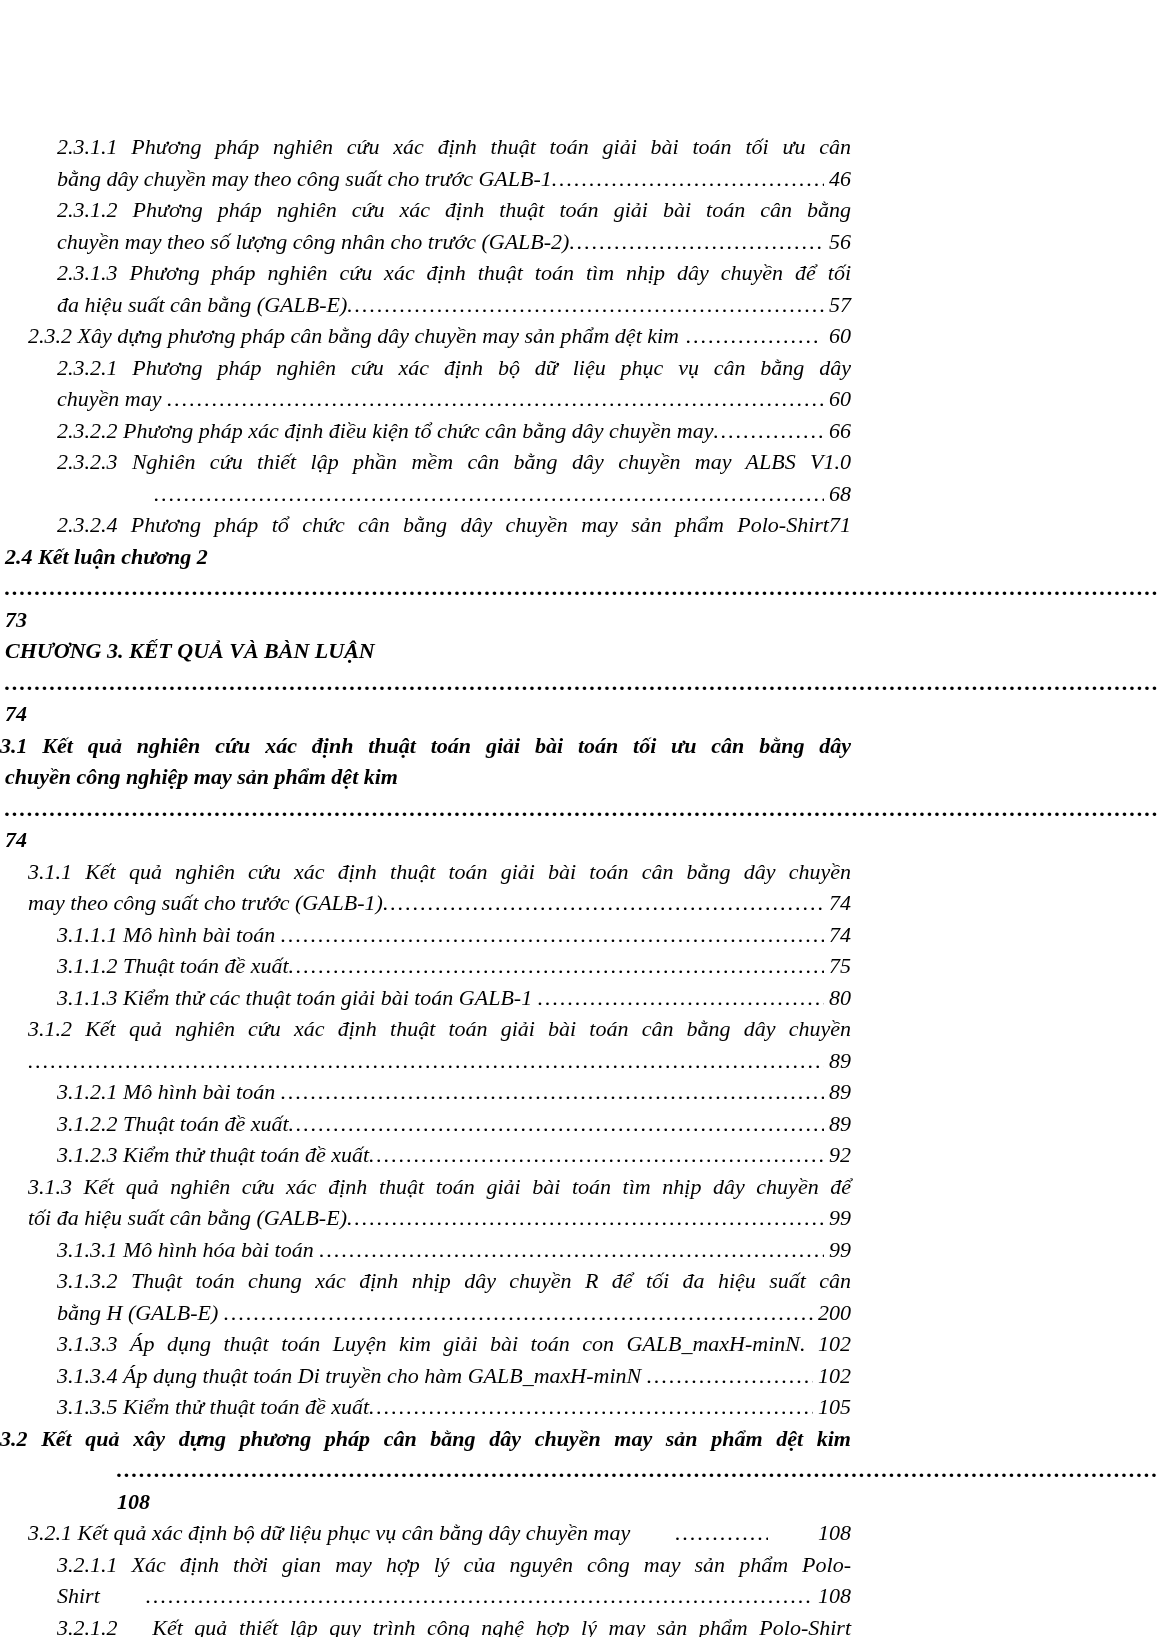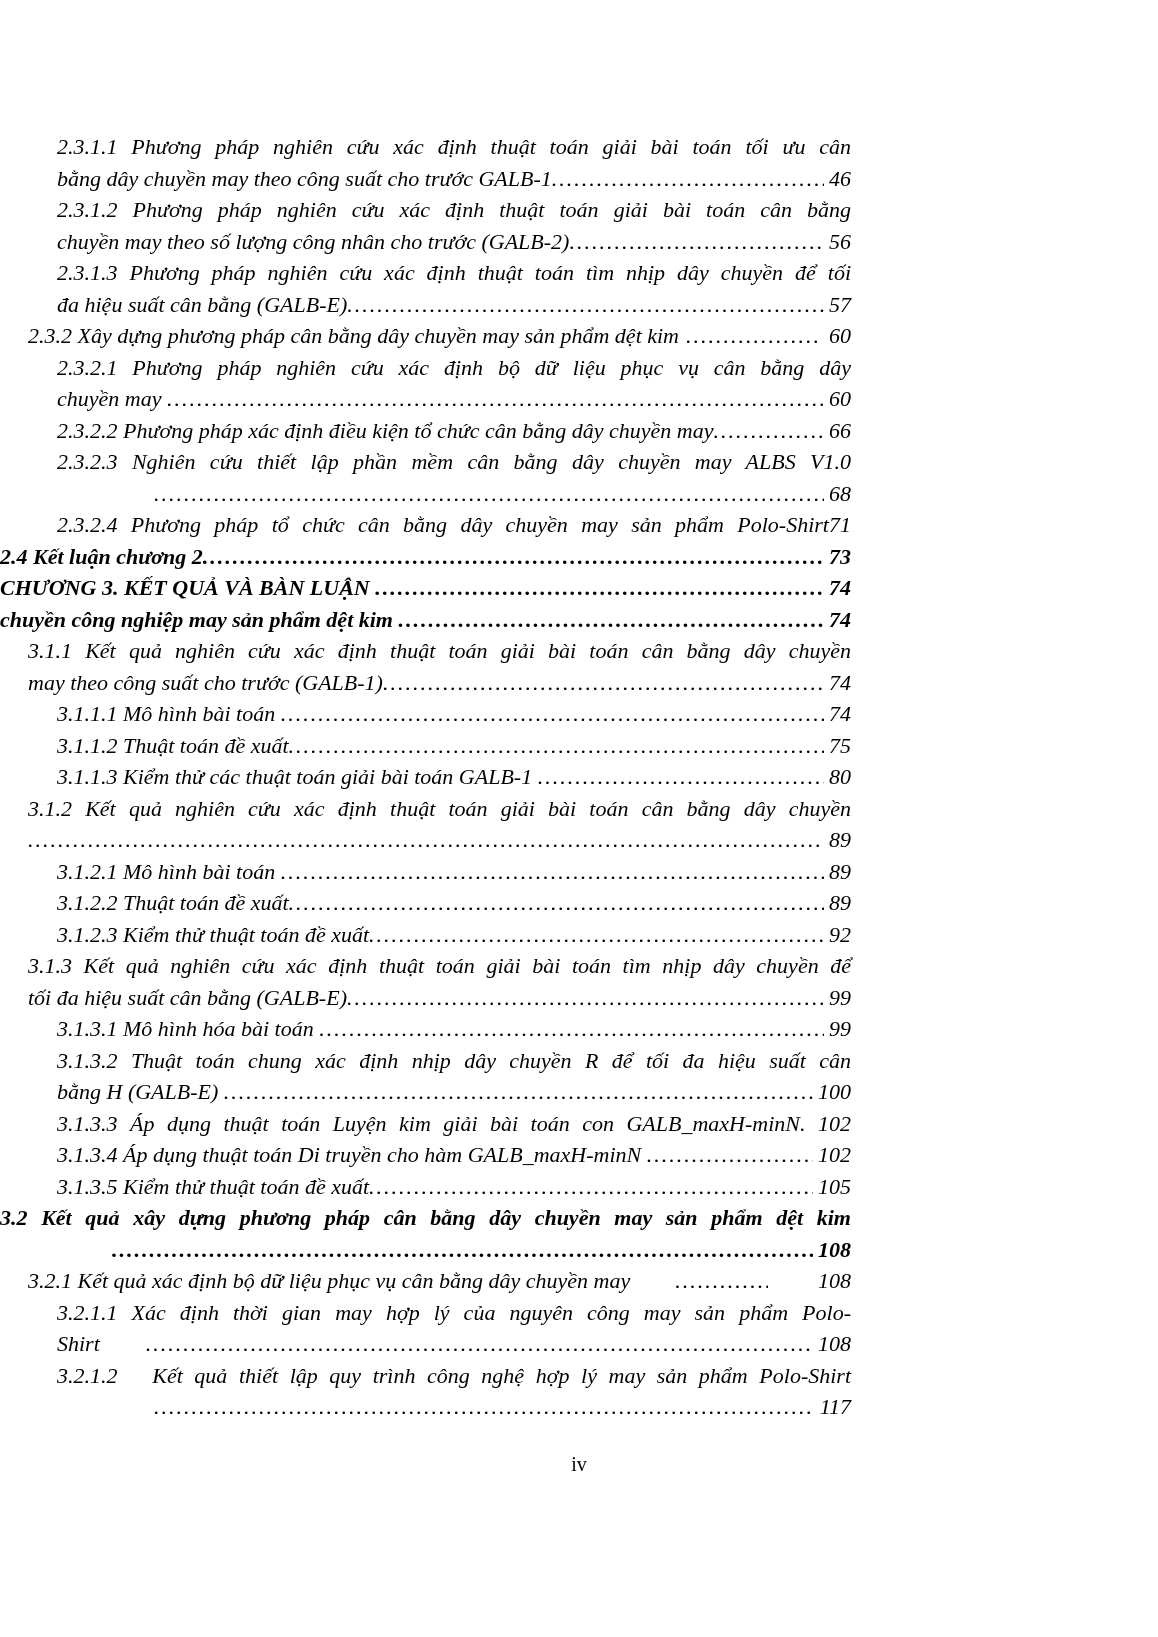--- a/index.html
+++ b/index.html
@@ -9,21 +9,21 @@
     font-family: "Liberation Serif", "DejaVu Serif", serif;
     font-size: 22px;
     overflow: hidden;
   }
   .toc {
     margin-top: 131px;
     width: 851px;
     font-style: italic;
   }
   .line { line-height: 31.5px; }
-  .bold { font-weight: bold; }
+  .bold { font-weight: bold; flex-direction: column; }
   
   .leader { display: flex; align-items: baseline; }
   .leader .txt { white-space: pre; flex: 0 0 auto; }
   .leader .dots {
     flex: 1 1 auto; min-width: 0;
     overflow: hidden; white-space: nowrap;
     letter-spacing: 2px;
   }
   .leader .pg { flex: 0 0 auto; margin-left: 5px; white-space: nowrap; }
   
@@ -87,20 +87,21 @@
       <div class="line leader bold" style="padding-left: 0px;">
         <span class="txt">2.4 Kết luận chương 2</span>
         <span class="dots">................................................................................................................................................................................................................................................</span>
         <span class="pg">73</span>
       </div>
       <div class="line leader bold" style="padding-left: 0px;">
         <span class="txt">CHƯƠNG 3. KẾT QUẢ VÀ BÀN LUẬN </span>
         <span class="dots">................................................................................................................................................................................................................................................</span>
         <span class="pg">74</span>
       </div>
+      <div class="line wrap bold" style="padding-left: 0px;"><span class="txt">3.1 Kết quả nghiên cứu xác định thuật toán giải bài toán tối ưu cân bằng dây</span></div>
       <div class="line leader bold" style="padding-left: 0px;">
         <span class="txt">chuyền công nghiệp may sản phẩm dệt kim </span>
         <span class="dots">................................................................................................................................................................................................................................................</span>
         <span class="pg">74</span>
       </div>
       <div class="line wrap" style="padding-left: 28px;"><span class="txt">3.1.1 Kết quả nghiên cứu xác định thuật toán giải bài toán cân bằng dây chuyền</span></div>
       <div class="line leader" style="padding-left: 28px;">
         <span class="txt">may theo công suất cho trước (GALB-1)</span>
         <span class="dots">................................................................................................................................................................................................................................................</span>
         <span class="pg">74</span>
@@ -148,21 +149,21 @@
       </div>
       <div class="line leader" style="padding-left: 57px;">
         <span class="txt">3.1.3.1 Mô hình hóa bài toán </span>
         <span class="dots">................................................................................................................................................................................................................................................</span>
         <span class="pg">99</span>
       </div>
       <div class="line wrap" style="padding-left: 57px;"><span class="txt">3.1.3.2 Thuật toán chung xác định nhịp dây chuyền R để tối đa hiệu suất cân</span></div>
       <div class="line leader" style="padding-left: 57px;">
         <span class="txt">bằng H (GALB-E) </span>
         <span class="dots">................................................................................................................................................................................................................................................</span>
-        <span class="pg">100</span>
+        <span class="pg">200</span>
       </div>
       <div class="line wrap_page" style="padding-left: 57px;"><span class="txt">3.1.3.3 Áp dụng thuật toán Luyện kim giải bài toán con GALB_maxH-minN. </span><span class="pg">102</span></div>
       <div class="line leader" style="padding-left: 57px;">
         <span class="txt">3.1.3.4 Áp dụng thuật toán Di truyền cho hàm GALB_maxH-minN </span>
         <span class="dots">................................................................................................................................................................................................................................................</span>
         <span class="pg">102</span>
       </div>
       <div class="line leader" style="padding-left: 57px;">
         <span class="txt">3.1.3.5 Kiểm thử thuật toán đề xuất</span>
         <span class="dots">................................................................................................................................................................................................................................................</span>

